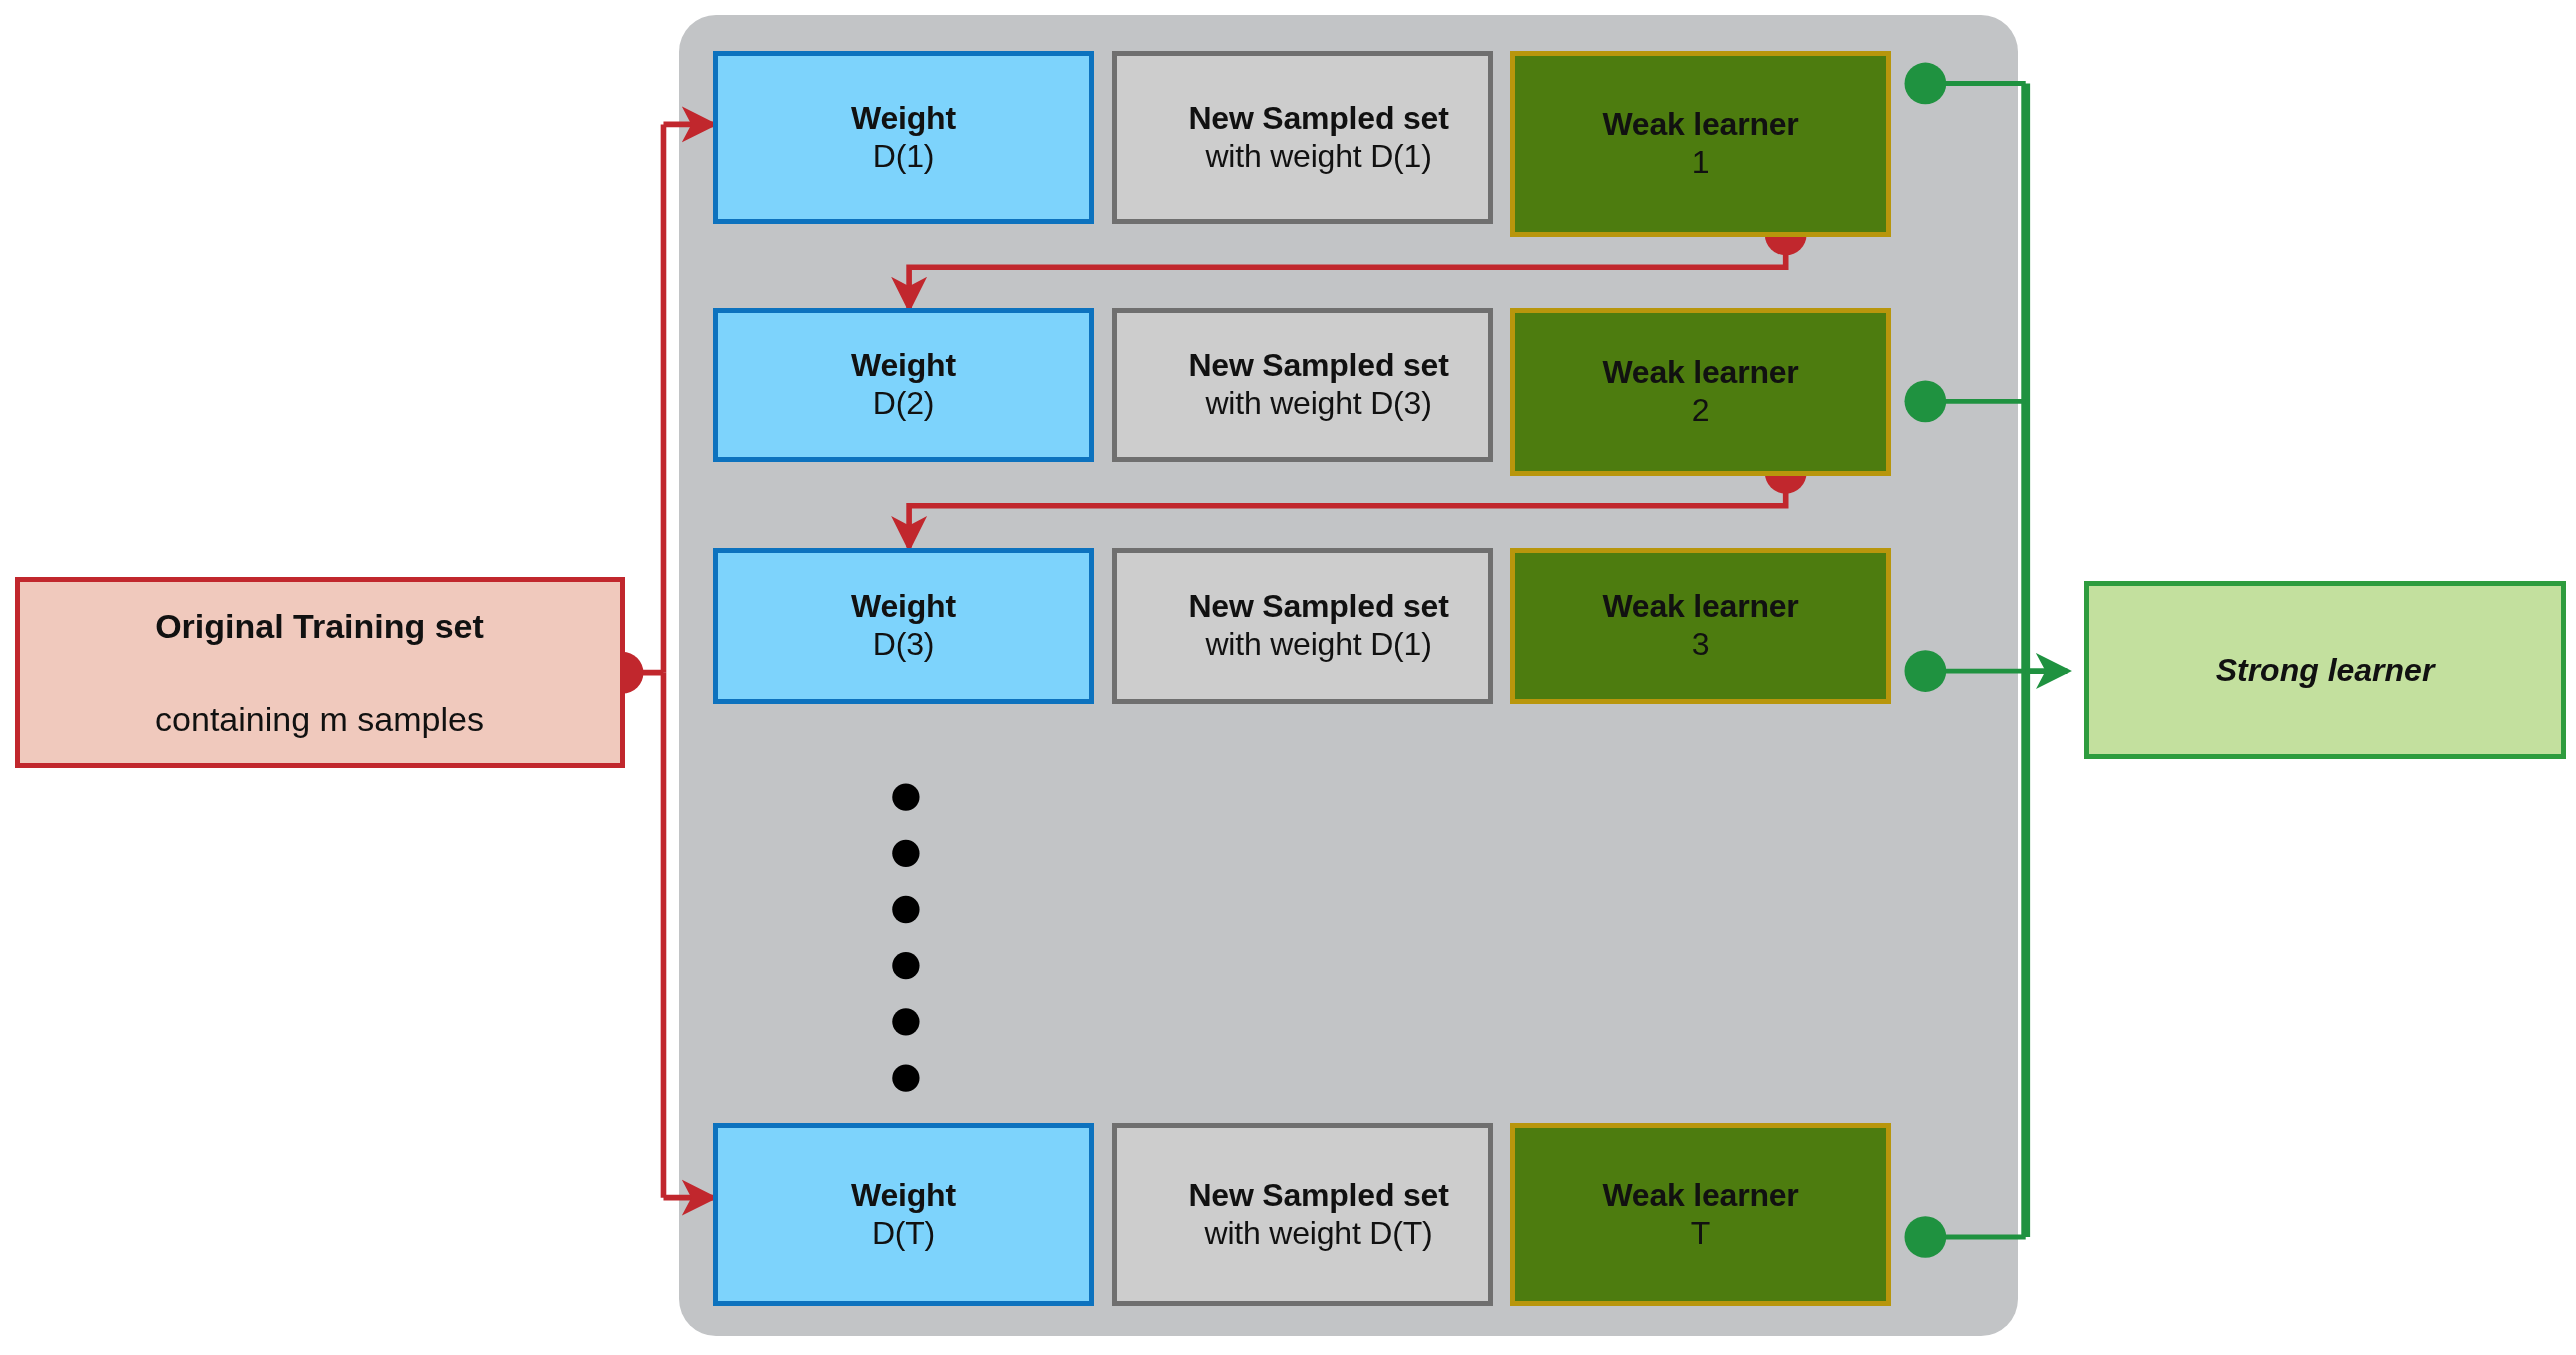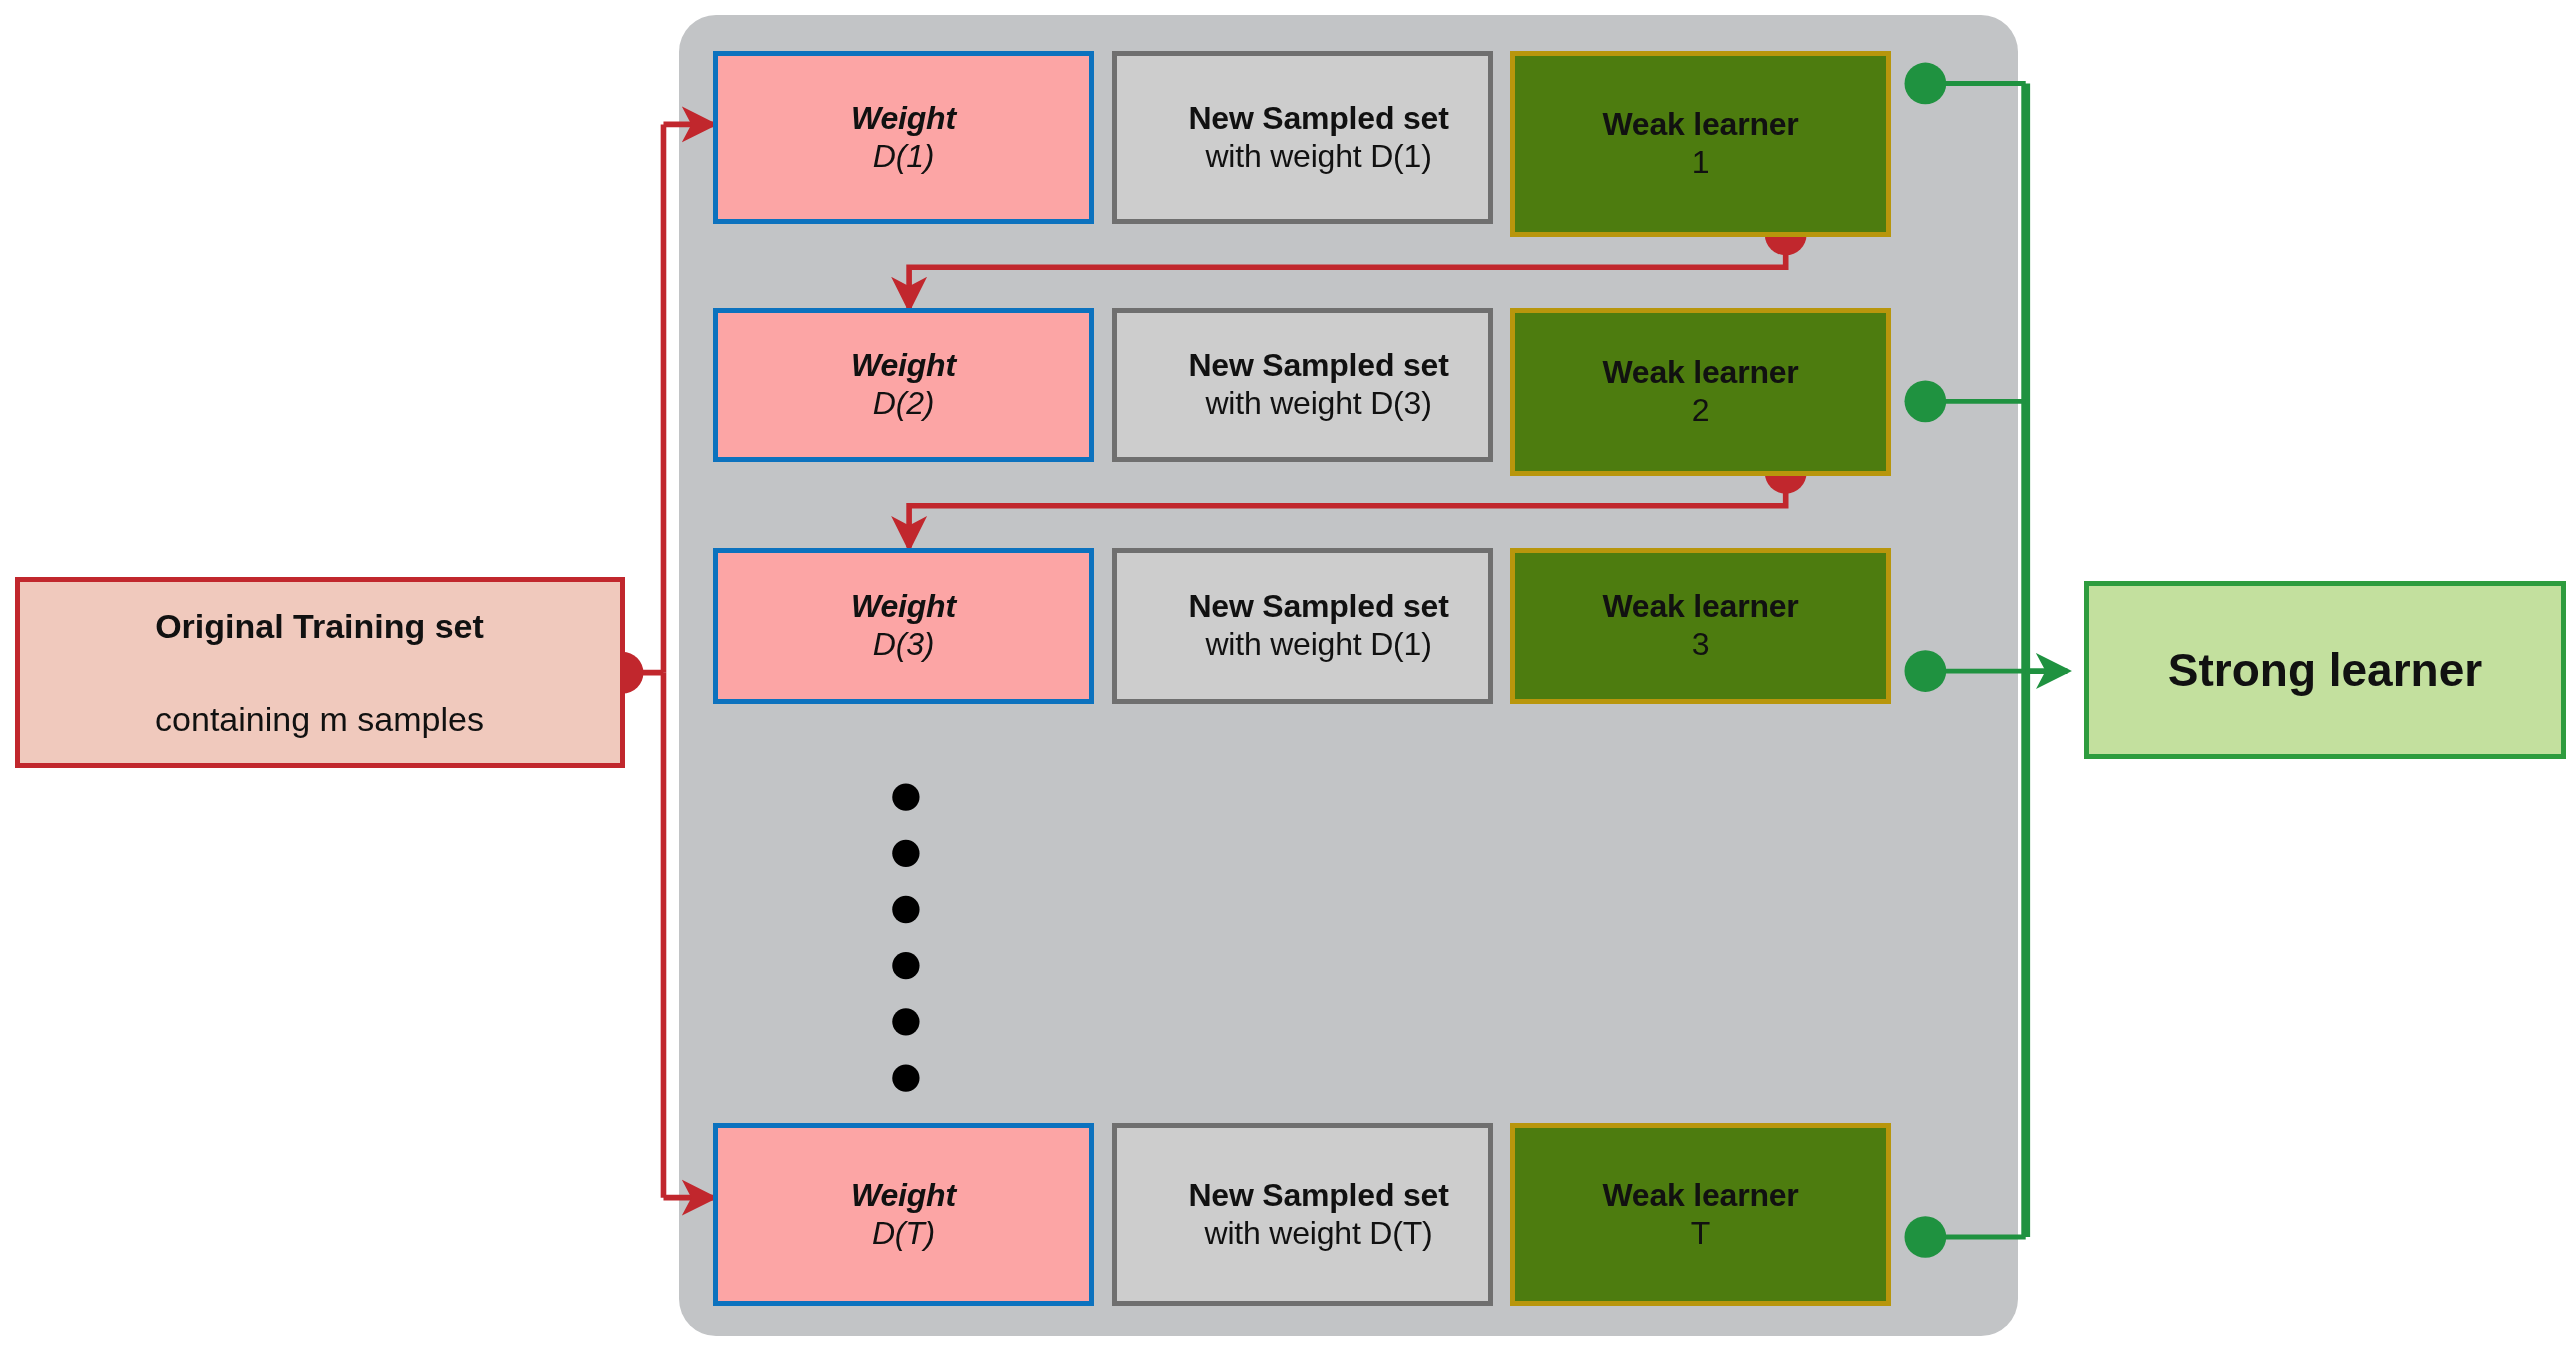--- a/index.html
+++ b/index.html
@@ -11,34 +11,34 @@
   
   .panel{position:absolute;left:679px;top:14.5px;width:1339px;height:1321px;
          background:#c2c4c6;border-radius:37px;}
 
   
   .node{position:absolute;box-sizing:border-box;display:flex;flex-direction:column;
         align-items:center;justify-content:center;text-align:center;line-height:1.18;}
   .node .l1{font-weight:bold;font-size:32px;letter-spacing:-0.2px;}
   .node .l2{font-weight:normal;font-size:32px;letter-spacing:-0.2px;}
 
-  .weight-box{background:#fca5a5;border:5.6px solid #0c72be;font-style:italic;}
+  .weight-box{background:#7dd3fc;border:5.6px solid #0c72be;}
   .sample-box{background:#cdcdcd;border:5.6px solid #6f6f6f;padding-left:32px;}
   .learner-box{background:#4d7c0f;border:5.6px solid #b8960c;}
 
   .src-box{position:absolute;box-sizing:border-box;background:#f0c9bd;
            border:5.6px solid #c1272d;display:flex;flex-direction:column;
            align-items:center;justify-content:center;text-align:center;line-height:1.2;}
   .src-box .l1{font-weight:bold;font-size:34px;}
   .src-box .l2{font-weight:normal;font-size:34px;margin-top:40px;}
 
   .dst-box{position:absolute;box-sizing:border-box;background:#c3e09e;
            border:5.6px solid #2e9c3e;display:flex;align-items:center;
            justify-content:center;text-align:center;}
-  .dst-box .l1{font-weight:bold;font-size:46px;}
+  .dst-box .l1{font-weight:bold;font-size:32px;font-style:italic;}
 
   
   svg.wires{position:absolute;left:0;top:0;width:2576px;height:1355px;
             pointer-events:none;overflow:visible;}
 </style>
 </head>
 <body>
 
 <div id="stage">
 

